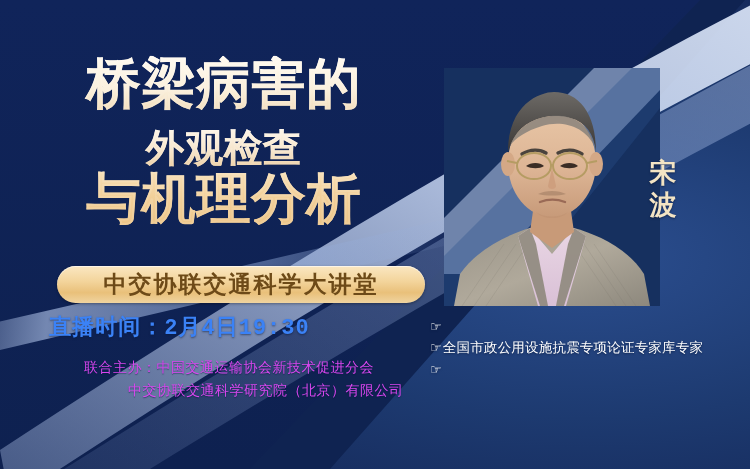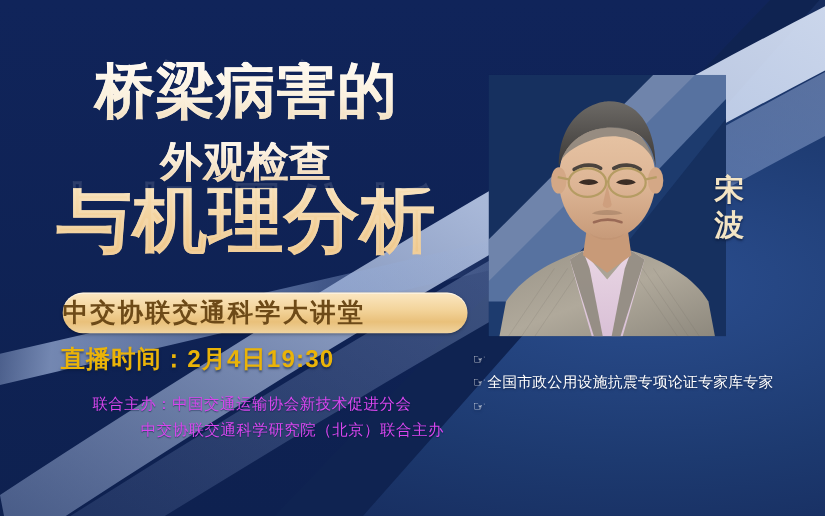--- a/index.html
+++ b/index.html
@@ -88,53 +88,53 @@
   }
   .tline2{
     font-size:38px;
     background:linear-gradient(180deg,#fdf5e8 0%,#f7e6cc 55%,#eccfa4 100%);
     -webkit-background-clip:text;background-clip:text;
     -webkit-text-fill-color:transparent;
     padding-right:4px;
     margin-top:19px;
   }
   .tline3{
-    font-size:68px;
+    font-size:54px;
     background:linear-gradient(180deg,#f7dfb6 0%,#f2cf98 50%,#edc588 100%);
     -webkit-background-clip:text;background-clip:text;
     -webkit-text-fill-color:transparent;
     padding-right:4px;
-    font-family:Liberation Mono, monospace;
   }
 
   .pill{
     position:absolute;
     left:57px;top:266px;
     width:368px;height:37px;
     border-radius:19px;
     background:linear-gradient(180deg,#fbe7c2 0%,#f3d49b 42%,#e9c07a 72%,#f0d4a0 100%);
     box-shadow:0 1px 3px rgba(0,0,0,.35), inset 0 1px 0 rgba(255,255,255,.6);
-    display:flex;align-items:center;justify-content:flex-start;
+    display:flex;align-items:center;justify-content:center;
   }
   .pill span{
     font-size:23px;font-weight:bold;
     color:#6d4a18;
     letter-spacing:2px;
     line-height:1;
     margin-top:-1px;
   }
 
   .livetime{
     position:absolute;
     left:0;top:312px;width:359px;
     text-align:center;
     font-size:22px;font-weight:bold;
-    color:#eab308;
+    color:#3b82f6;
     letter-spacing:1px;
     text-shadow:0 1px 2px rgba(10,25,60,.55);
+    font-family:Liberation Mono, monospace;
   }
 
   .organizers{
     position:absolute;
     left:84px;top:356px;width:372px;
     color:#d946ef;
     font-size:14px;
     line-height:1.65;
     letter-spacing:.5px;
     text-shadow:0 1px 1px rgba(10,25,60,.5);
@@ -284,21 +284,21 @@
   </div>
 
   <div class="pill">
     <span>中交协联交通科学大讲堂</span>
   </div>
 
   <div class="livetime">直播时间：2月4日19:30</div>
 
   <div class="organizers">
     <div class="ln1">联合主办：中国交通运输协会新技术促进分会</div>
-    <div class="ln2">中交协联交通科学研究院（北京）联合主办</div>
+    <div class="ln2">中交协联交通科学研究院（北京）有限公司</div>
   </div>
 
   <div class="speaker-name">
     <span class="ch">宋</span>
     <span class="ch">波</span>
   </div>
 
   <div class="credentials">
     <div class="cred-row">
       <span class="cred-bullet">☞</span>

